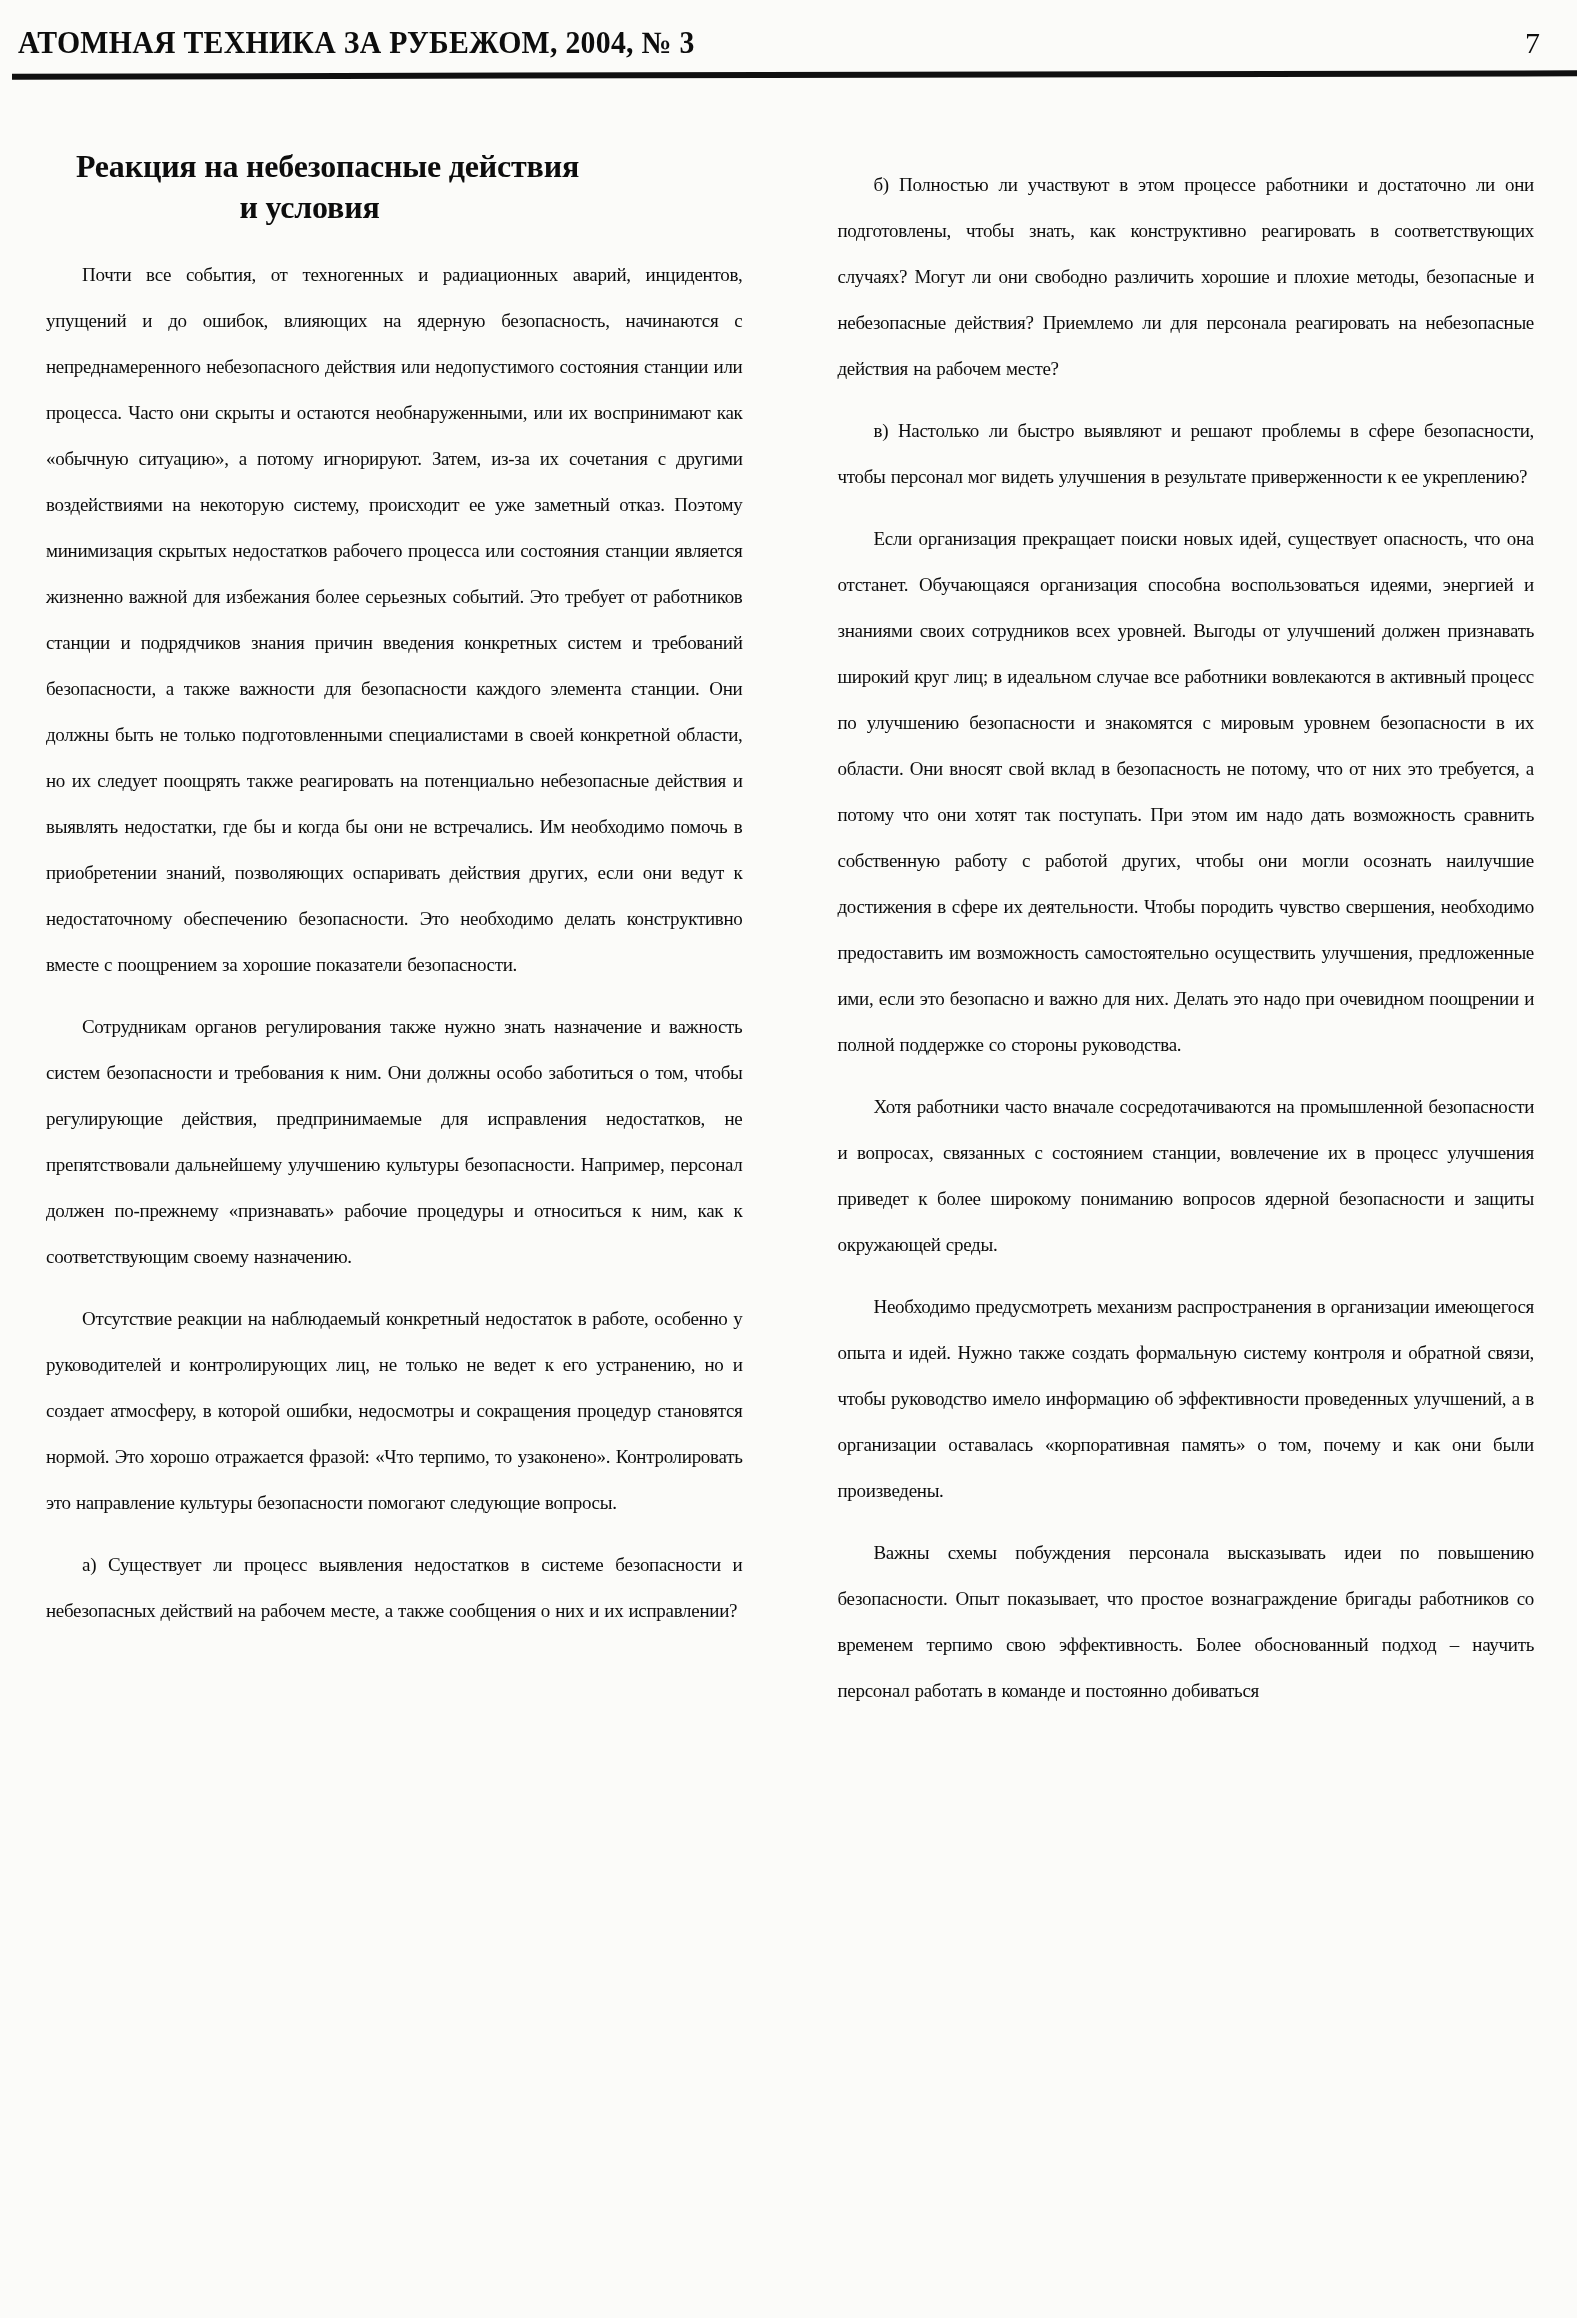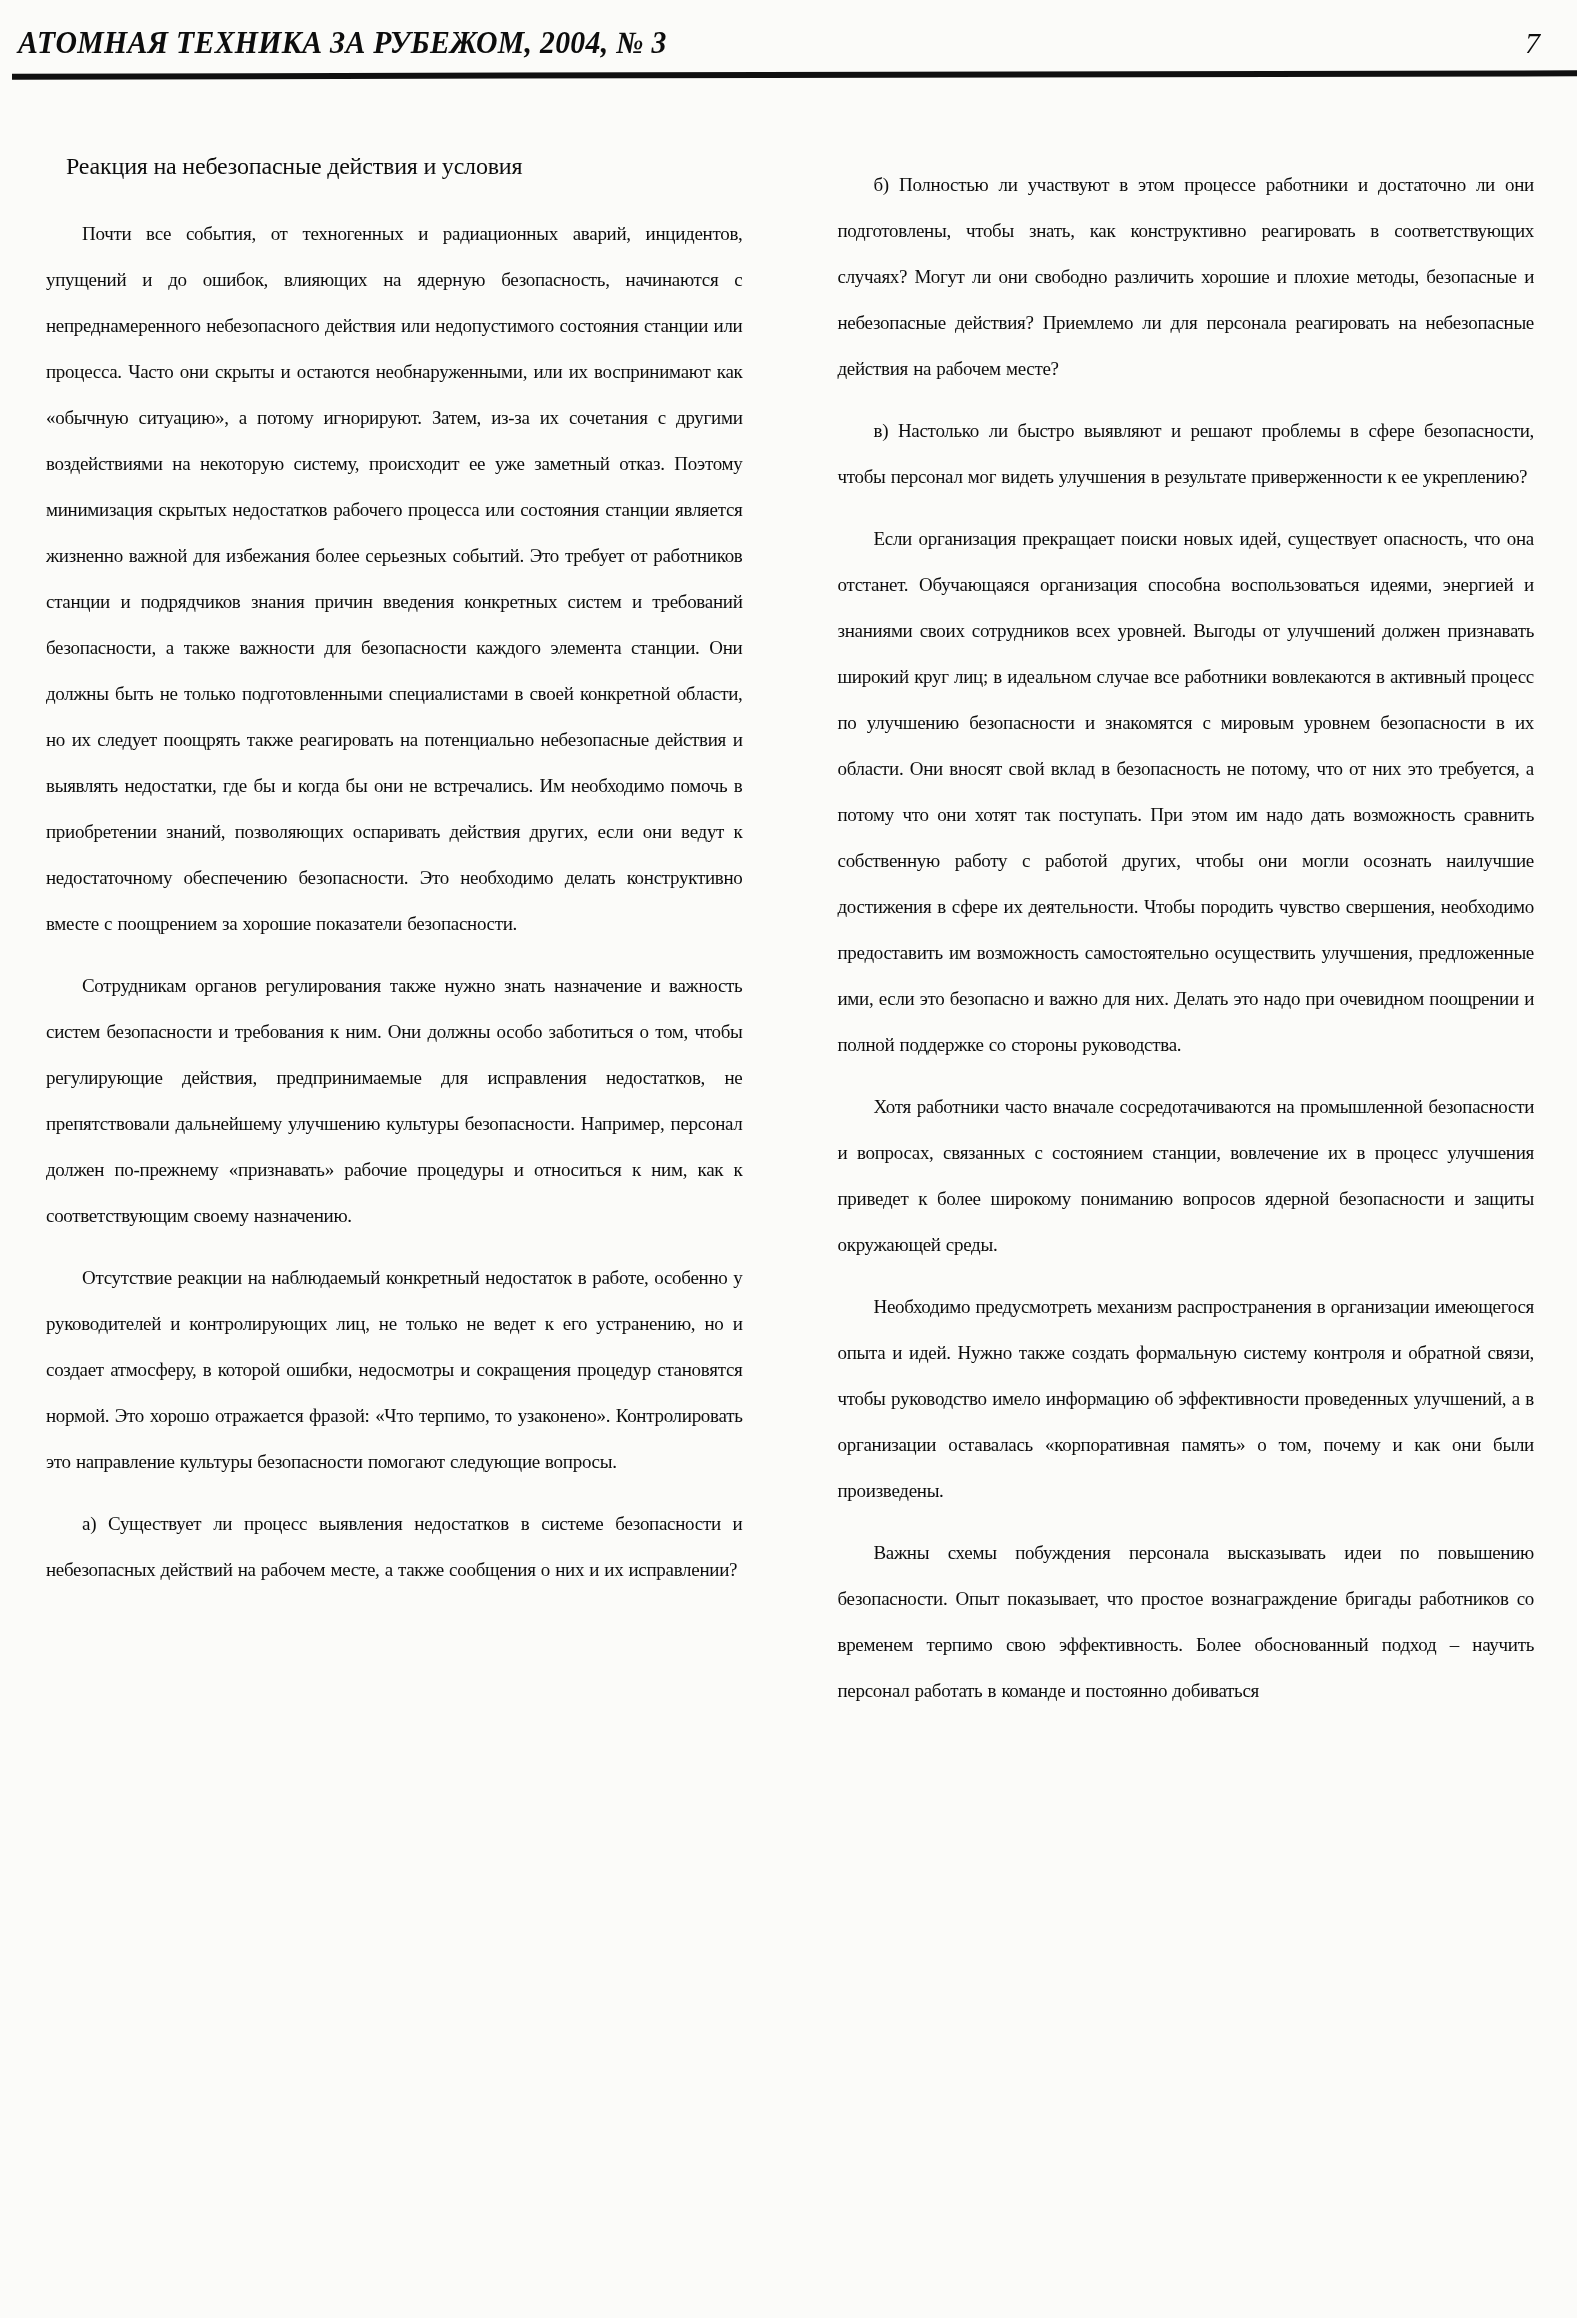--- a/index.html
+++ b/index.html
@@ -13,21 +13,20 @@
     color: #0d0d0d;
     font-family: "Liberation Serif", "DejaVu Serif", serif;
     overflow: hidden;
     position: relative;
   }
   .page-header {
     display: flex;
     justify-content: space-between;
     align-items: baseline;
     padding: 25px 38px 0 18.4px;
-    font-style: italic;
   }
   .journal-title {
     font-size: 31px;
     font-weight: 600;
     letter-spacing: 0.3px;
     white-space: nowrap;
     transform: scaleX(0.96);
     transform-origin: left;
   }
   .page-number {
@@ -44,27 +43,28 @@
     display: flex;
     gap: 63px;
     padding: 68px 28px 0 30px;
   }
   .col {
     flex: 1 1 0;
     min-width: 0;
     overflow: hidden;
   }
   .section-heading {
-    font-size: 24px;
+    font-size: 32px;
     line-height: 41px;
-    font-weight: normal;
+    font-weight: bold;
     text-indent: 36px;
     margin: 0 0 24px 0;
     max-width: 559px;
     letter-spacing: -0.2px;
+    text-align: center;
   }
   .section-heading.mid {
     margin: 30px 0 24px 0;
   }
   .col p {
     font-size: 19px;
     line-height: 46px;
     text-align: justify;
     text-indent: 36px;
     margin: 16px;

